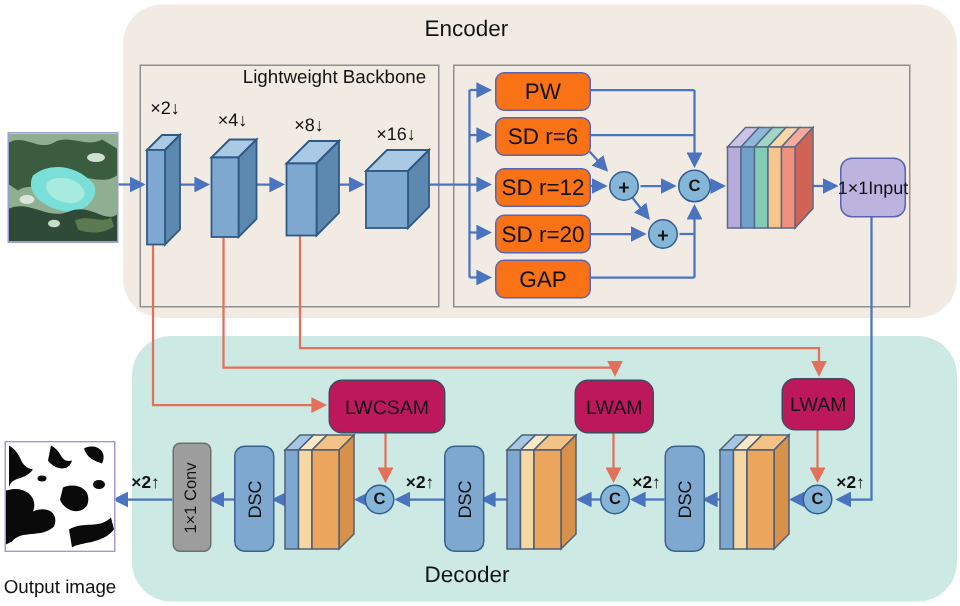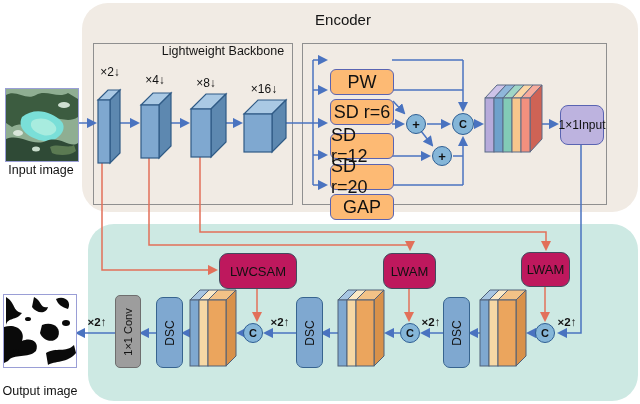--- a/index.html
+++ b/index.html
@@ -2,25 +2,25 @@
 <html><head>
 <meta charset="utf-8">
 <style>
   html,body{margin:0;padding:0;background:#ffffff;}
   .canvas{position:relative;width:640px;height:404px;background:#ffffff;overflow:hidden;
           font-family:"Liberation Sans","DejaVu Sans",sans-serif;color:#111;}
   .panel{position:absolute;border-radius:26px;box-sizing:border-box;}
   .enc{left:82px;top:3px;width:556px;height:209px;background:#f1ebe4;}
   .dec{left:88px;top:224px;width:550px;height:177px;background:#cde9e3;}
   .ibox{position:absolute;border:1.5px solid #8f8f8f;box-sizing:border-box;background:transparent;}
-  .title{position:absolute;text-align:center;font-size:15px;font-weight:500;color:#141414;}
+  .title{position:absolute;text-align:left;font-size:15px;font-weight:500;color:#141414;}
   .subtitle{position:absolute;text-align:center;font-size:12.5px;color:#141414;}
   .blocklabel{position:absolute;width:36px;height:14px;text-align:center;font-size:12px;font-weight:500;}
-  .pbox{position:absolute;left:330px;width:62px;height:24px;background:#fdba74;border:1.4px solid #5a64b2;
-        border-radius:6px;display:flex;align-items:center;justify-content:center;font-size:18px;margin-top:21px;}
+  .pbox{position:absolute;left:330px;width:62px;height:24px;background:#f97316;border:1.4px solid #5a64b2;
+        border-radius:6px;display:flex;align-items:center;justify-content:center;font-size:15px;}
   .convbox{position:absolute;left:560px;top:105px;width:42px;height:38px;background:#bdb3df;
            border:1.4px solid #5a64b2;border-radius:8px;display:flex;flex-direction:row;
            align-items:center;justify-content:center;font-size:12px;line-height:1.2;}
   .circ{position:absolute;border-radius:50%;background:#85b6d8;border:1.4px solid #2f5f94;
         display:flex;align-items:center;justify-content:center;font-weight:bold;box-sizing:border-box;}
   .redbox{position:absolute;background:#be185d;border:1.4px solid #414b5e;border-radius:9px;
           display:flex;align-items:center;justify-content:center;font-size:13px;}
   .dscbox{position:absolute;width:25px;height:69px;top:297px;background:#7fa8d0;border:1.4px solid #37648f;
           border-radius:7px;display:flex;align-items:center;justify-content:center;font-size:12px;}
   .graybox{position:absolute;left:115px;top:295px;width:24px;height:71px;background:#9d9d9d;
@@ -160,20 +160,21 @@
         <polygon points="498,300 508,290 526,290 516,300" fill="#f2c287"></polygon>
         <polygon points="516,300 526,290 526,356 516,366" fill="#d8914a"></polygon>
         <rect x="480" y="300" width="9" height="66" fill="#7fa8d0"></rect>
         <rect x="489" y="300" width="9" height="66" fill="#f6d8a5"></rect>
         <rect x="498" y="300" width="18" height="66" fill="#eba55d"></rect>
       </g>
     </g>
   </svg>
 
   <div class="title" style="left:283px;top:11px;width:120px;">Encoder</div>
+  <div class="title" style="left:283px;top:375px;width:120px;">Decoder</div>
   <div class="subtitle" style="left:133px;top:44px;width:180px;">Lightweight Backbone</div>
 
   <div class="blocklabel" style="left:92px;top:65px;">×2↓</div>
   <div class="blocklabel" style="left:137px;top:73px;">×4↓</div>
   <div class="blocklabel" style="left:188px;top:76px;">×8↓</div>
   <div class="blocklabel" style="left:246px;top:82px;">×16↓</div>
 
   <div class="pbox" style="top:48px;">PW</div>
   <div class="pbox" style="top:78px;">SD r=6</div>
   <div class="pbox" style="top:112px;">SD r=12</div>
@@ -222,21 +223,20 @@
       <path d="M0,6 C10,0 20,12 30,6 C40,0 52,10 62,4 L72,10 L72,28 C60,36 48,24 38,32 C28,40 14,32 6,38 L0,34 Z" fill="#3c5c40"></path>
       <path d="M16,28 C28,18 46,22 56,33 C62,42 50,54 38,52 C24,50 10,40 16,28 Z" fill="#7adfd8"></path>
       <path d="M26,32 C34,27 46,30 50,38 C52,44 44,48 37,46 C29,44 22,38 26,32 Z" fill="#a8ecdf"></path>
       <path d="M0,50 C14,44 26,58 40,52 C54,46 64,60 72,54 L72,72 L0,72 Z" fill="#2f4a36"></path>
       <path d="M44,58 C52,54 62,60 68,56 L70,62 C62,68 50,66 46,64 Z" fill="#5b7a52"></path>
       <ellipse cx="12" cy="44" rx="5" ry="3" fill="#d9e6da"></ellipse>
       <ellipse cx="58" cy="16" rx="6" ry="3" fill="#cfe0d2"></ellipse>
       <ellipse cx="30" cy="60" rx="4" ry="2.5" fill="#c8dccb"></ellipse>
     </svg>
   </div>
-  <div class="imglabel" style="left:2px;top:163px;width:78px;">Input image</div>
 
   <div class="imgframe" style="left:3px;top:294px;">
     <svg width="72" height="72" viewBox="0 0 72 72">
       <rect width="72" height="72" fill="#ffffff"></rect>
       <path d="M2,2 C12,8 8,16 18,18 C12,26 4,22 2,30 Z" fill="#0a0a0a"></path>
       <path d="M30,2 C38,6 36,14 44,12 C42,20 32,18 28,12 Z" fill="#0a0a0a"></path>
       <path d="M52,4 C60,0 68,6 64,14 C58,12 54,10 52,4 Z" fill="#0a0a0a"></path>
       <path d="M0,32 C12,28 22,36 18,46 C26,42 36,46 32,56 C24,64 10,58 4,66 L0,68 Z" fill="#0a0a0a"></path>
       <path d="M38,30 C48,26 58,32 54,42 C48,50 38,44 36,38 Z" fill="#0a0a0a"></path>
       <path d="M42,58 C52,52 62,58 70,50 L72,58 C64,68 50,66 44,70 Z" fill="#0a0a0a"></path>

